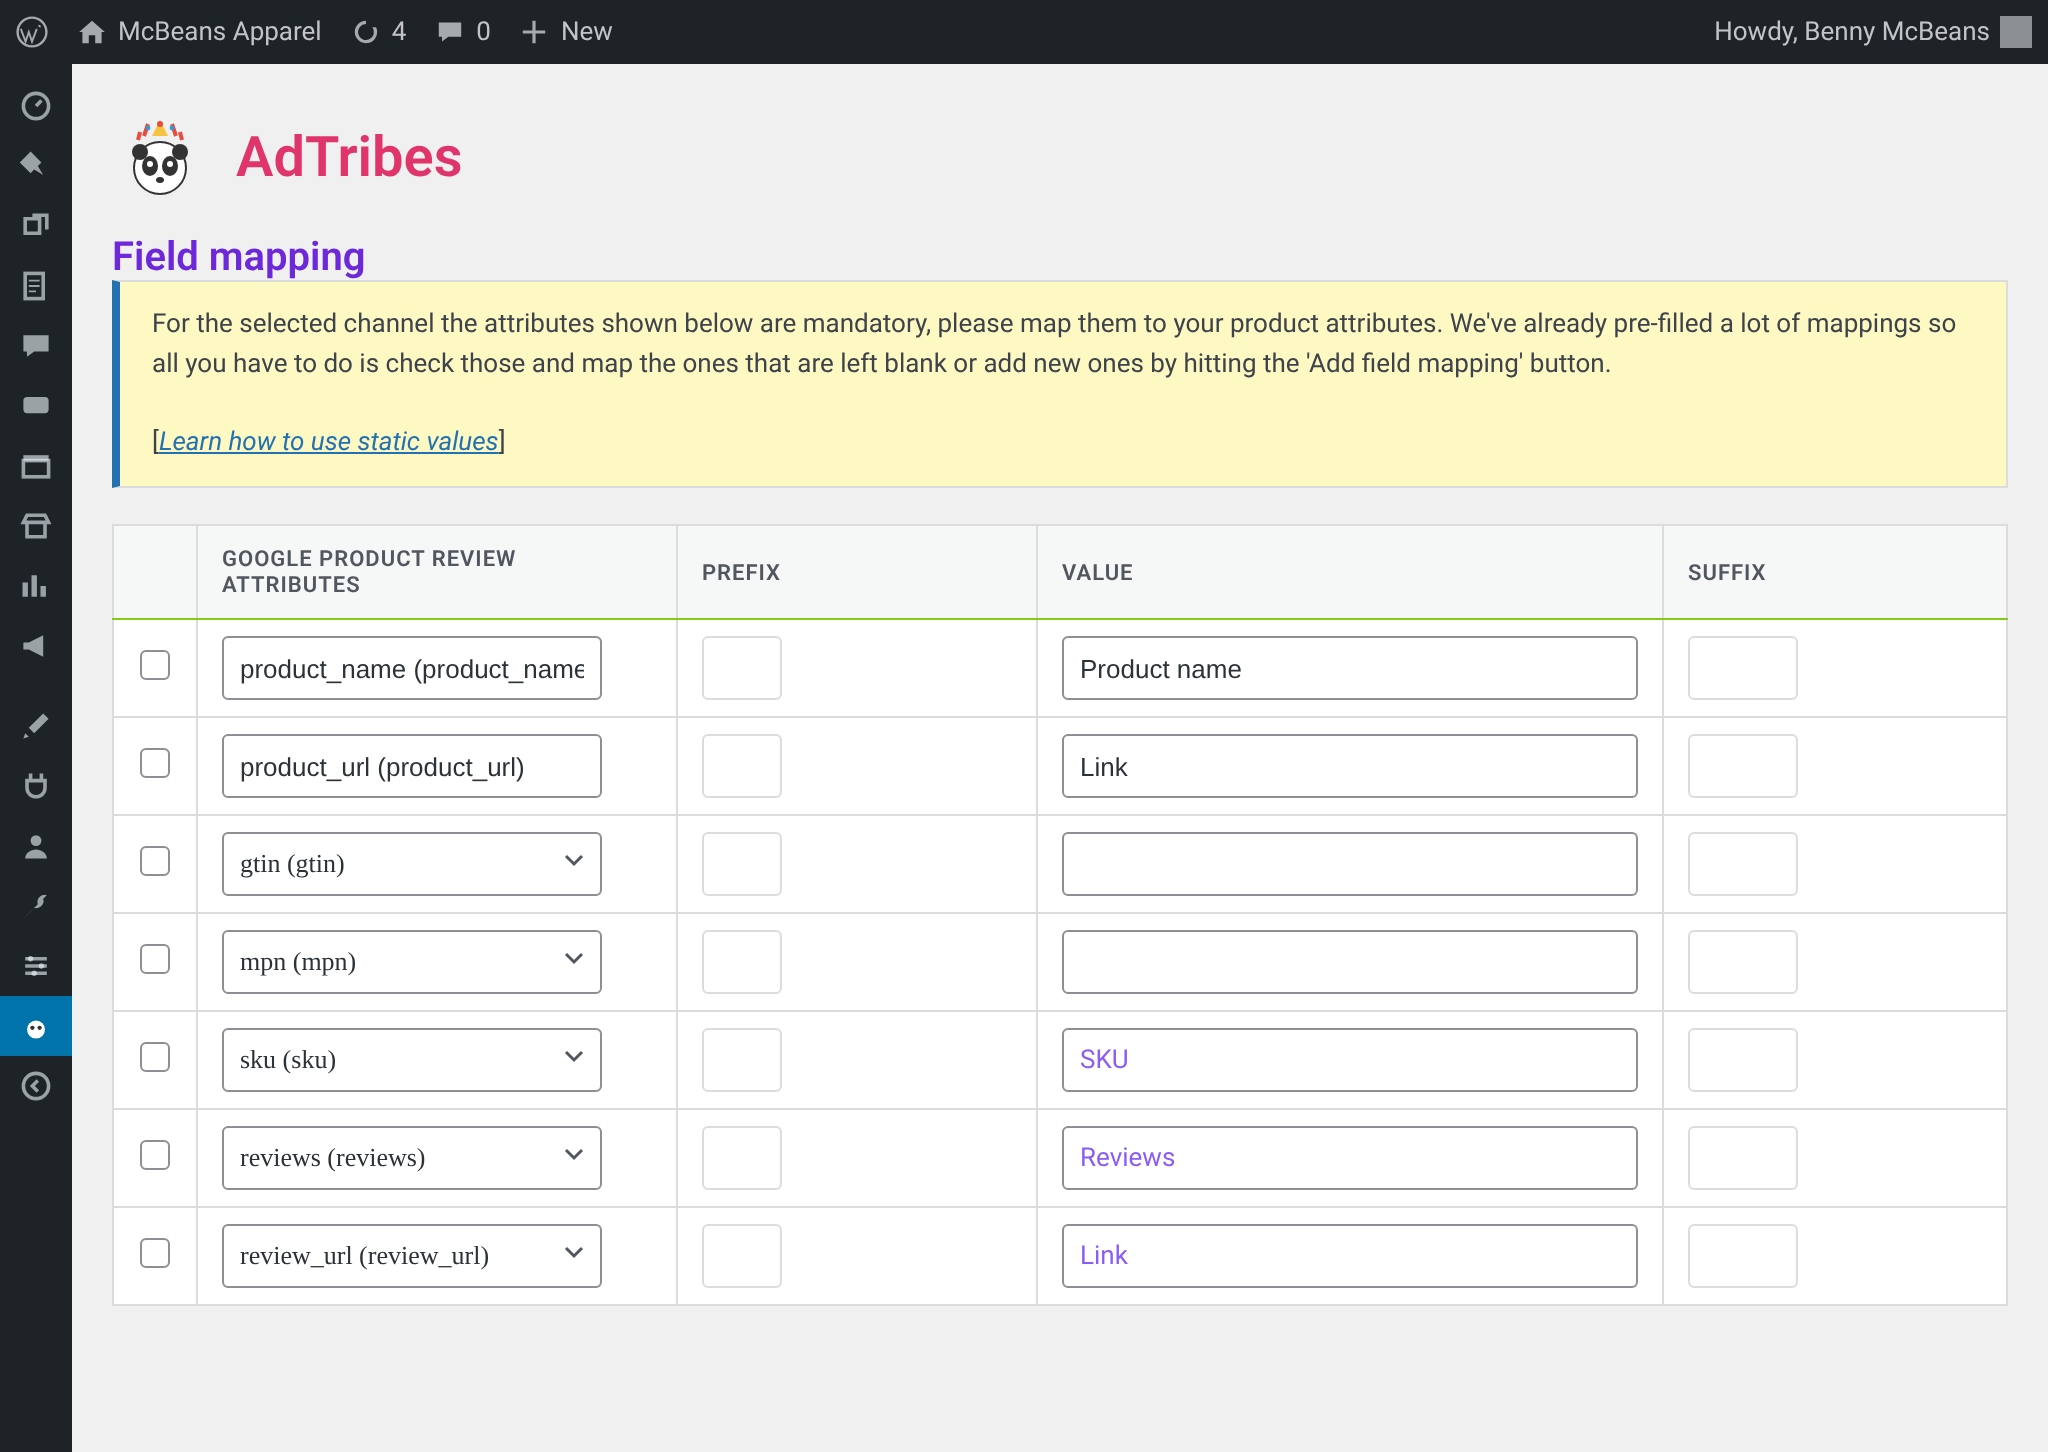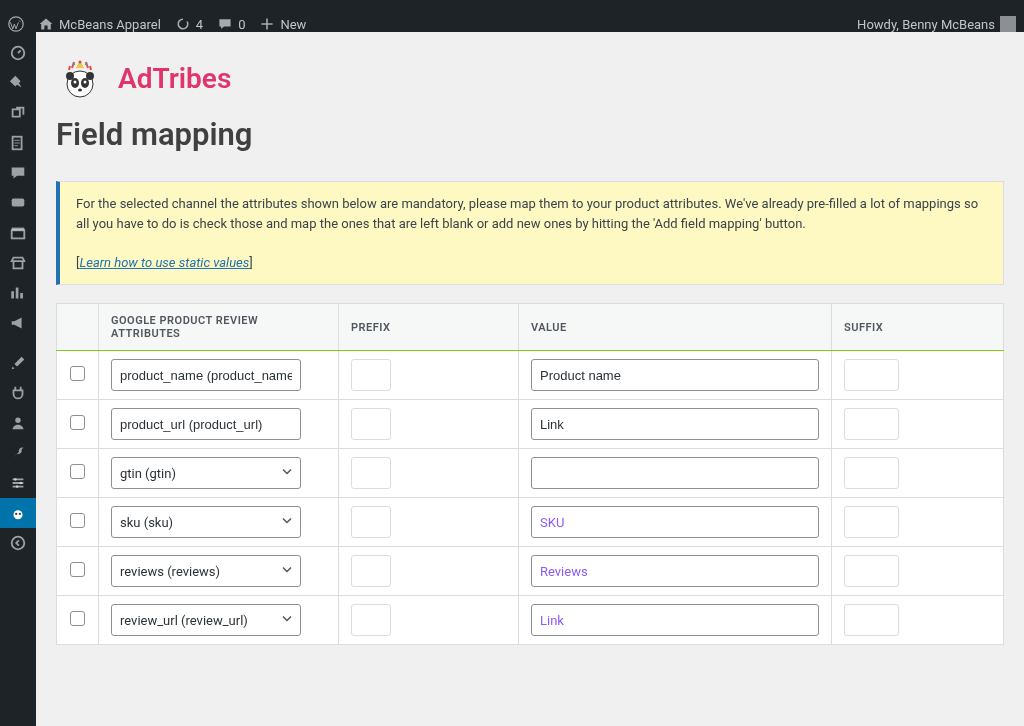--- a/index.html
+++ b/index.html
@@ -1,58 +1,58 @@
 <!DOCTYPE html>
 <html><head>
 <meta charset="utf-8">
 <style>
 * { box-sizing: border-box; margin: 0; padding: 0; }
 body { font-family: -apple-system, BlinkMacSystemFont, "Segoe UI", Roboto, sans-serif; font-size: 13px; background: #f0f0f1; color: #3c434a; width: 1024px; height: 726px; overflow: hidden; position: relative; }
 
 
-.adminbar { height: 32px; background: #1d2327; color: #c3c4c7; display: flex; align-items: flex-end; padding: 0 8px; font-size: 13px; justify-content: space-between; }
+.adminbar { height: 32px; background: #1d2327; color: #c3c4c7; display: flex; align-items: center; padding: 0 8px; font-size: 13px; justify-content: space-between; }
 .adminbar-left, .adminbar-right { display: flex; align-items: center; gap: 14px; }
 .adminbar-item { display: flex; align-items: center; gap: 5px; cursor: pointer; color: #c3c4c7; }
 .adminbar-item svg { fill: #a7aaad; }
 .avatar-sq { width: 16px; height: 16px; background: #8c8f94; }
 
 
 .sidebar { position: absolute; top: 32px; left: 0; bottom: 0; width: 36px; background: #1d2327; display: flex; flex-direction: column; padding-top: 6px; }
 .side-item { width: 36px; height: 30px; display: flex; align-items: center; justify-content: center; cursor: pointer; color: rgba(240,246,252,.6); position: relative; }
 .side-item svg { width: 18px; height: 18px; fill: rgba(240,246,252,.6); }
 .side-item.current { background: #0073aa; }
 .side-item.current::after { content: ''; position: absolute; right: -4px; top: 50%; transform: translateY(-50%); border: 4px solid transparent; border-right-color: #f0f0f1; }
 
 
 .maincol { position: absolute; top: 32px; left: 36px; right: 0; bottom: 0; padding: 16px 20px; overflow-y: auto; background: #f0f0f1; border-radius: 28px; }
 .logo-row { display: flex; align-items: center; gap: 14px; margin-bottom: 14px; margin-top: 6px; }
 .logo-mark { width: 48px; height: 48px; display: flex; align-items: center; justify-content: center; }
 .logo-text { font-size: 28px; font-weight: 600; color: #e0356b; }
-h1.pagetitle { font-size: 31px; font-weight: 600; color: #404040; margin-bottom: 28px; }
+h1.pagetitle { font-size: 20px; font-weight: 600; color: #6d28d9; margin-bottom: 0; }
 
 
 .notice { background: #fef9c3; border: 1px solid #dcdcde; border-left: 4px solid #2271b1; padding: 12px 16px; font-size: 13px; color: #3c434a; margin-bottom: 18px; line-height: 1.5; }
 .notice a { color: #2271b1; text-decoration: underline; font-style: italic; }
 
 
 .map-table { width: 100%; border: 1px solid #dcdcde; border-collapse: collapse; background: #fff; font-size: 13px; }
 .map-table th { background: #f6f7f7; border-bottom: 1px solid #84cc16; border-right: 1px solid #dcdcde; padding: 10px 12px; text-align: left; font-weight: 600; font-size: 11px; text-transform: uppercase; color: #50575e; letter-spacing: .5px; }
 .map-table th:last-child { border-right: none; }
 .map-table td { border-bottom: 1px solid #dcdcde; border-right: 1px solid #dcdcde; padding: 8px 12px; vertical-align: middle; }
 .map-table td:last-child { border-right: none; }
 .col-check { width: 42px; text-align: center; }
 .col-attr { width: 240px; }
 .col-prefix { width: 180px; }
 .col-val { width: auto; }
 .col-suffix { width: 172px; }
 .attr-input, .val-input, .pfx-input { width: 100%; height: 32px; border: 1px solid #8c8f94; border-radius: 3px; padding: 0 8px; font-size: 13px; background: #fff; color: #2c3338; }
 .attr-input { width: 190px; }
 .pfx-input { width: 40px; border-color: #dcdcde; }
 .suffix-input { width: 55px; height: 32px; border: 1px solid #dcdcde; border-radius: 3px; }
-.sel { width: 190px; height: 32px; border: 1px solid #8c8f94; border-radius: 3px; padding: 0 22px 0 8px; font-size: 13px; background: #fff; color: #2c3338; appearance: none; position: relative; display: flex; align-items: center; }
+.sel { width: 190px; height: 32px; border: 1px solid #8c8f94; border-radius: 3px; padding: 0 22px 0 8px; font-size: 13px; background: #fff; color: #2c3338; appearance: none; position: relative; display: flex; align-items: center; font-family: Liberation Serif, serif; }
 .sel-wrap { position: relative; display: inline-block; }
 .sel-wrap .caret { position: absolute; right: 8px; top: 50%; transform: translateY(-50%); pointer-events: none; }
 .sel-wrap .caret svg { width: 12px; height: 12px; fill: #50575e; }
 .val-sel-wrap { position: relative; display: block; }
 .val-sel { width: 100%; height: 32px; border: 1px solid #8c8f94; border-radius: 3px; padding: 0 22px 0 8px; font-size: 13px; background: #fff; color: #8b5cf6; appearance: none; display: flex; align-items: center; }
 .val-sel-wrap .caret { position: absolute; right: 8px; top: 50%; transform: translateY(-50%); pointer-events: none; }
 .checkbox { width: 15px; height: 15px; border: 1px solid #8c8f94; border-radius: 3px; background: #fff; display: inline-block; }
 
 
 .logo-svg { width: 48px; height: 48px; }
@@ -272,20 +272,40 @@
               <span class="caret"><svg viewBox="0 0 12 12">
                   <path d="M2 4l4 4 4-4" fill="none" stroke="#50575e" stroke-width="1.5"></path>
                 </svg></span>
             </div>
           </td>
           <td class="col-suffix"><input class="suffix-input" style=""></td>
         </tr>
         <tr>
           <td class="col-check"><span class="checkbox"></span></td>
           <td class="col-attr"><span class="sel-wrap"><div class="sel">
+                <span>mpn (mpn)</span>
+              </div><span class="caret"><svg viewBox="0 0 12 12">
+                  <path d="M2 4l4 4 4-4" fill="none" stroke="#50575e" stroke-width="1.5"></path>
+                </svg></span></span></td>
+          <td class="col-prefix"><input class="pfx-input" style=""></td>
+          <td class="col-val">
+            <div class="val-sel-wrap">
+              <div class="val-sel">
+                <span></span>
+              </div>
+              <span class="caret"><svg viewBox="0 0 12 12">
+                  <path d="M2 4l4 4 4-4" fill="none" stroke="#50575e" stroke-width="1.5"></path>
+                </svg></span>
+            </div>
+          </td>
+          <td class="col-suffix"><input class="suffix-input" style=""></td>
+        </tr>
+        <tr>
+          <td class="col-check"><span class="checkbox"></span></td>
+          <td class="col-attr"><span class="sel-wrap"><div class="sel">
                 <span>sku (sku)</span>
               </div><span class="caret"><svg viewBox="0 0 12 12">
                   <path d="M2 4l4 4 4-4" fill="none" stroke="#50575e" stroke-width="1.5"></path>
                 </svg></span></span></td>
           <td class="col-prefix"><input class="pfx-input" style=""></td>
           <td class="col-val">
             <div class="val-sel-wrap">
               <div class="val-sel">
                 <span>SKU</span>
               </div>

